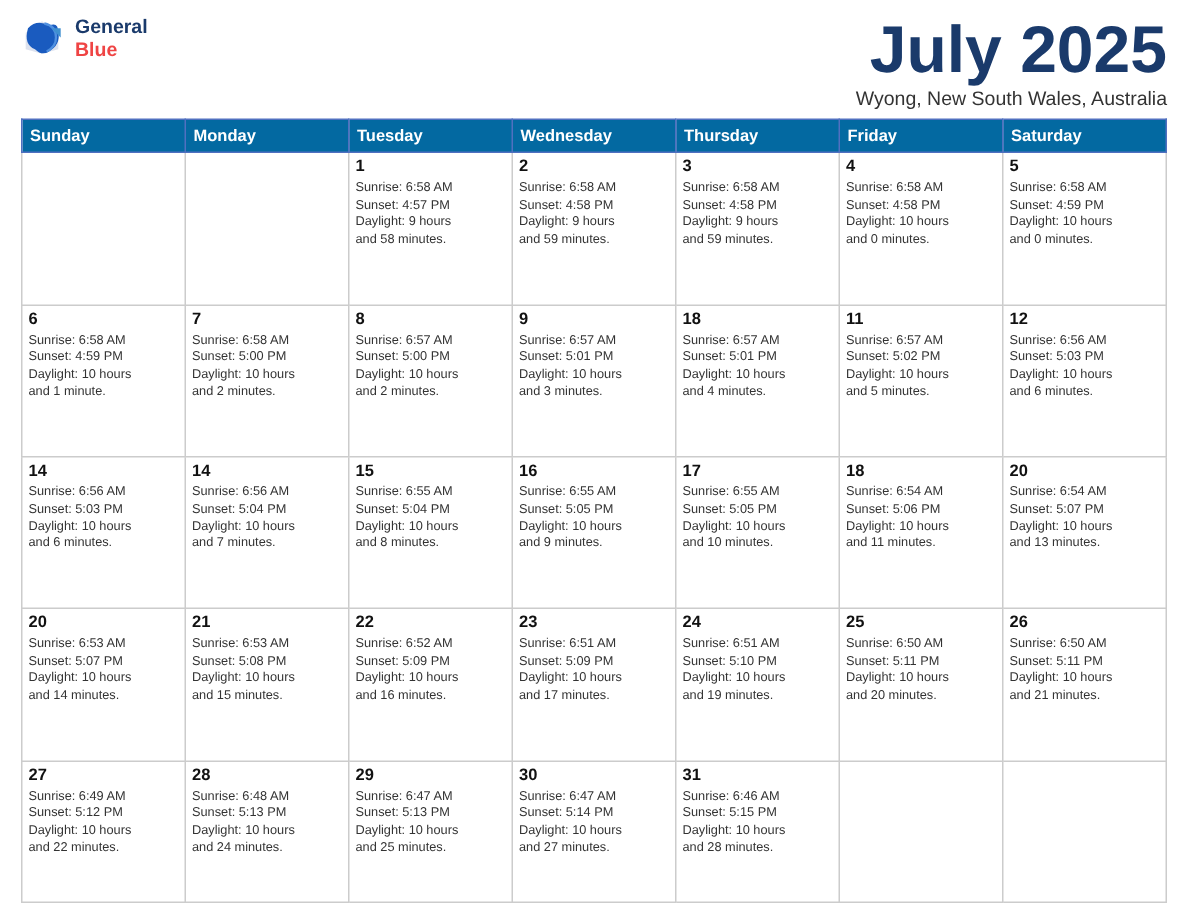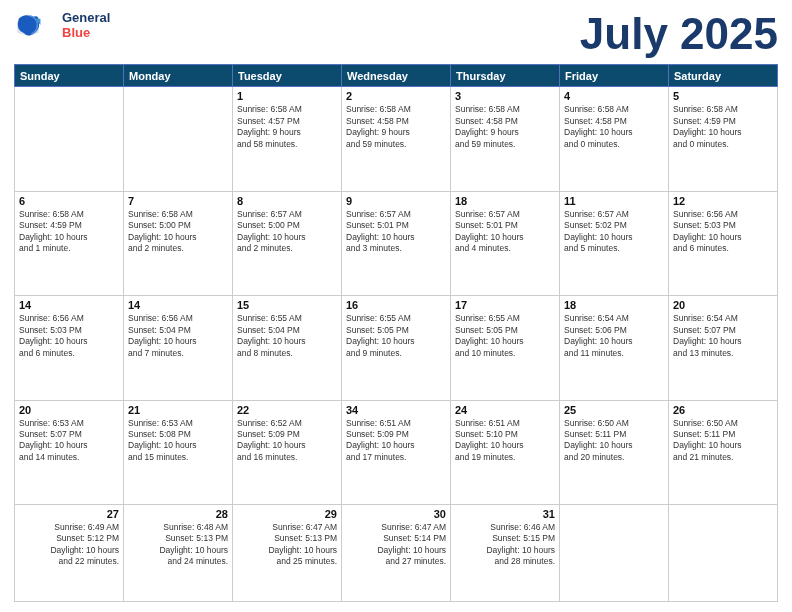--- a/index.html
+++ b/index.html
@@ -19,21 +19,21 @@
     }
     .header {
       display: flex;
       justify-content: space-between;
       align-items: flex-start;
       margin-bottom: 6px;
     }
     .logo {
       display: flex;
       align-items: center;
-      gap: 20px;
+      gap: 8px;
     }
     .logo-icon {
       width: 28px;
       height: 28px;
     }
     .title-block {
       text-align: right;
     }
     .month-title {
       font-size: 44px;
@@ -46,41 +46,40 @@
       color: #333;
     }
     .calendar {
       flex: 1;
       border: 1px solid #ccc;
       border-collapse: collapse;
       width: 100%;
       table-layout: fixed;
     }
     .calendar th {
-      background: #0c4a6e;
+      background: #0369a1;
       color: #fff;
       font-size: 11px;
       font-weight: bold;
       padding: 0 5px;
       text-align: left;
       border: 1px solid #5070c0;
       height: 22px;
     }
     .calendar td {
       border: 1px solid #ccc;
       vertical-align: top;
       padding: 3px 4px;
       font-size: 9px;
       color: #333;
       height: 86px;
       background: #fff;
     }
     .calendar tr:last-child td {
       height: 80px;
-      text-align: right;
     }
     .day-num {
       font-size: 11px;
       font-weight: bold;
       color: #111;
       display: block;
       margin-bottom: 2px;
     }
     .day-info {
       font-size: 8.5px;
@@ -103,20 +102,21 @@
         <path d="M20 6 Q30 8 30 18 Q30 26 22 30" fill="none" stroke="#5090e0" stroke-width="2"></path>
         <polygon points="26,10 34,10 34,18" fill="#4090d0"></polygon>
       </svg>
       <div>
         <div style="font-size:13px;font-weight:bold;color:#1a3a6b;">General</div>
         <div style="font-size:13px;font-weight:bold;color:#ef4444;">Blue</div>
       </div>
     </div>
     <div class="title-block">
       <div class="month-title">July 2025</div>
+      <div class="location-title">Wyong, New South Wales, Australia</div>
     </div>
   </div>
 
   <table class="calendar">
     <thead>
       <tr>
       <th>Sunday</th>
           <th>Monday</th>
           <th>Tuesday</th>
           <th>Wednesday</th>
@@ -217,21 +217,21 @@
           </td>
           <td>
             <span class="day-num">21</span>
             <div class="day-info">Sunrise: 6:53 AM<br>Sunset: 5:08 PM<br>Daylight: 10 hours<br>and 15 minutes.</div>
           </td>
           <td>
             <span class="day-num">22</span>
             <div class="day-info">Sunrise: 6:52 AM<br>Sunset: 5:09 PM<br>Daylight: 10 hours<br>and 16 minutes.</div>
           </td>
           <td>
-            <span class="day-num">34</span>
+            <span class="day-num">23</span>
             <div class="day-info">Sunrise: 6:51 AM<br>Sunset: 5:09 PM<br>Daylight: 10 hours<br>and 17 minutes.</div>
           </td>
           <td>
             <span class="day-num">24</span>
             <div class="day-info">Sunrise: 6:51 AM<br>Sunset: 5:10 PM<br>Daylight: 10 hours<br>and 19 minutes.</div>
           </td>
           <td>
             <span class="day-num">25</span>
             <div class="day-info">Sunrise: 6:50 AM<br>Sunset: 5:11 PM<br>Daylight: 10 hours<br>and 20 minutes.</div>
           </td>

